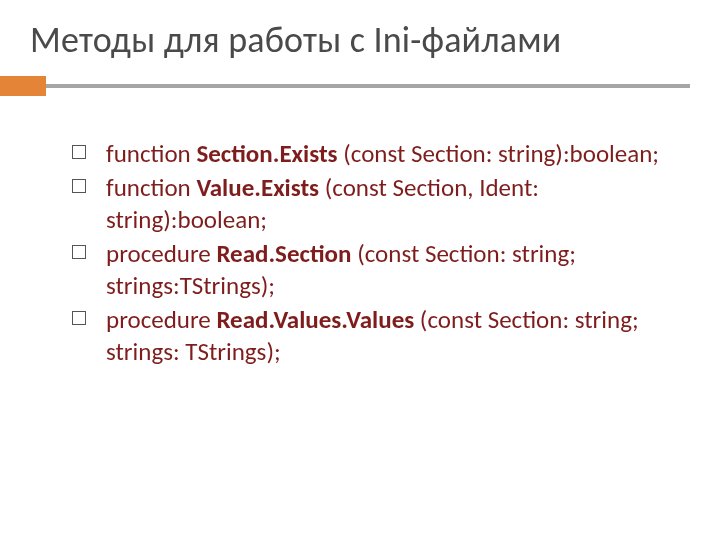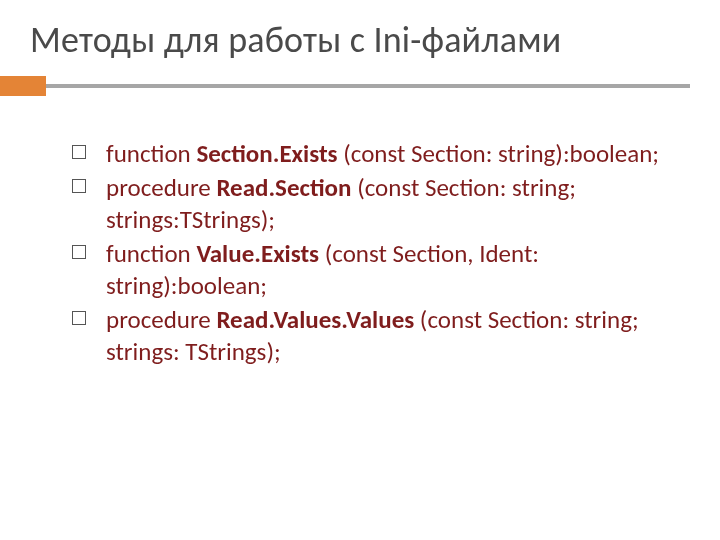--- a/index.html
+++ b/index.html
@@ -85,24 +85,24 @@
     <div class="bar"></div>
     <div class="accent"></div>
   </div>
 
   <div class="content">
     <ul class="bullets">
       <li>
         <span>function </span><span class="b">Section.Exists</span><span>  (const Section: string):boolean;</span>
       </li>
       <li>
-        <span>procedure </span><span class="b">Read.Section</span><span> (const Section: string; strings:TStrings);</span>
+        <span>function </span><span class="b">Value.Exists</span><span>  (const Section, Ident: string):boolean;</span>
       </li>
       <li>
-        <span>function </span><span class="b">Value.Exists</span><span>  (const Section, Ident: string):boolean;</span>
+        <span>procedure </span><span class="b">Read.Section</span><span> (const Section: string; strings:TStrings);</span>
       </li>
       <li>
         <span>procedure </span><span class="b">Read.Values.Values</span><span> (const Section: string; strings: TStrings);</span>
       </li>
     </ul>
   </div>
 
 </div>
 
 </body></html>

